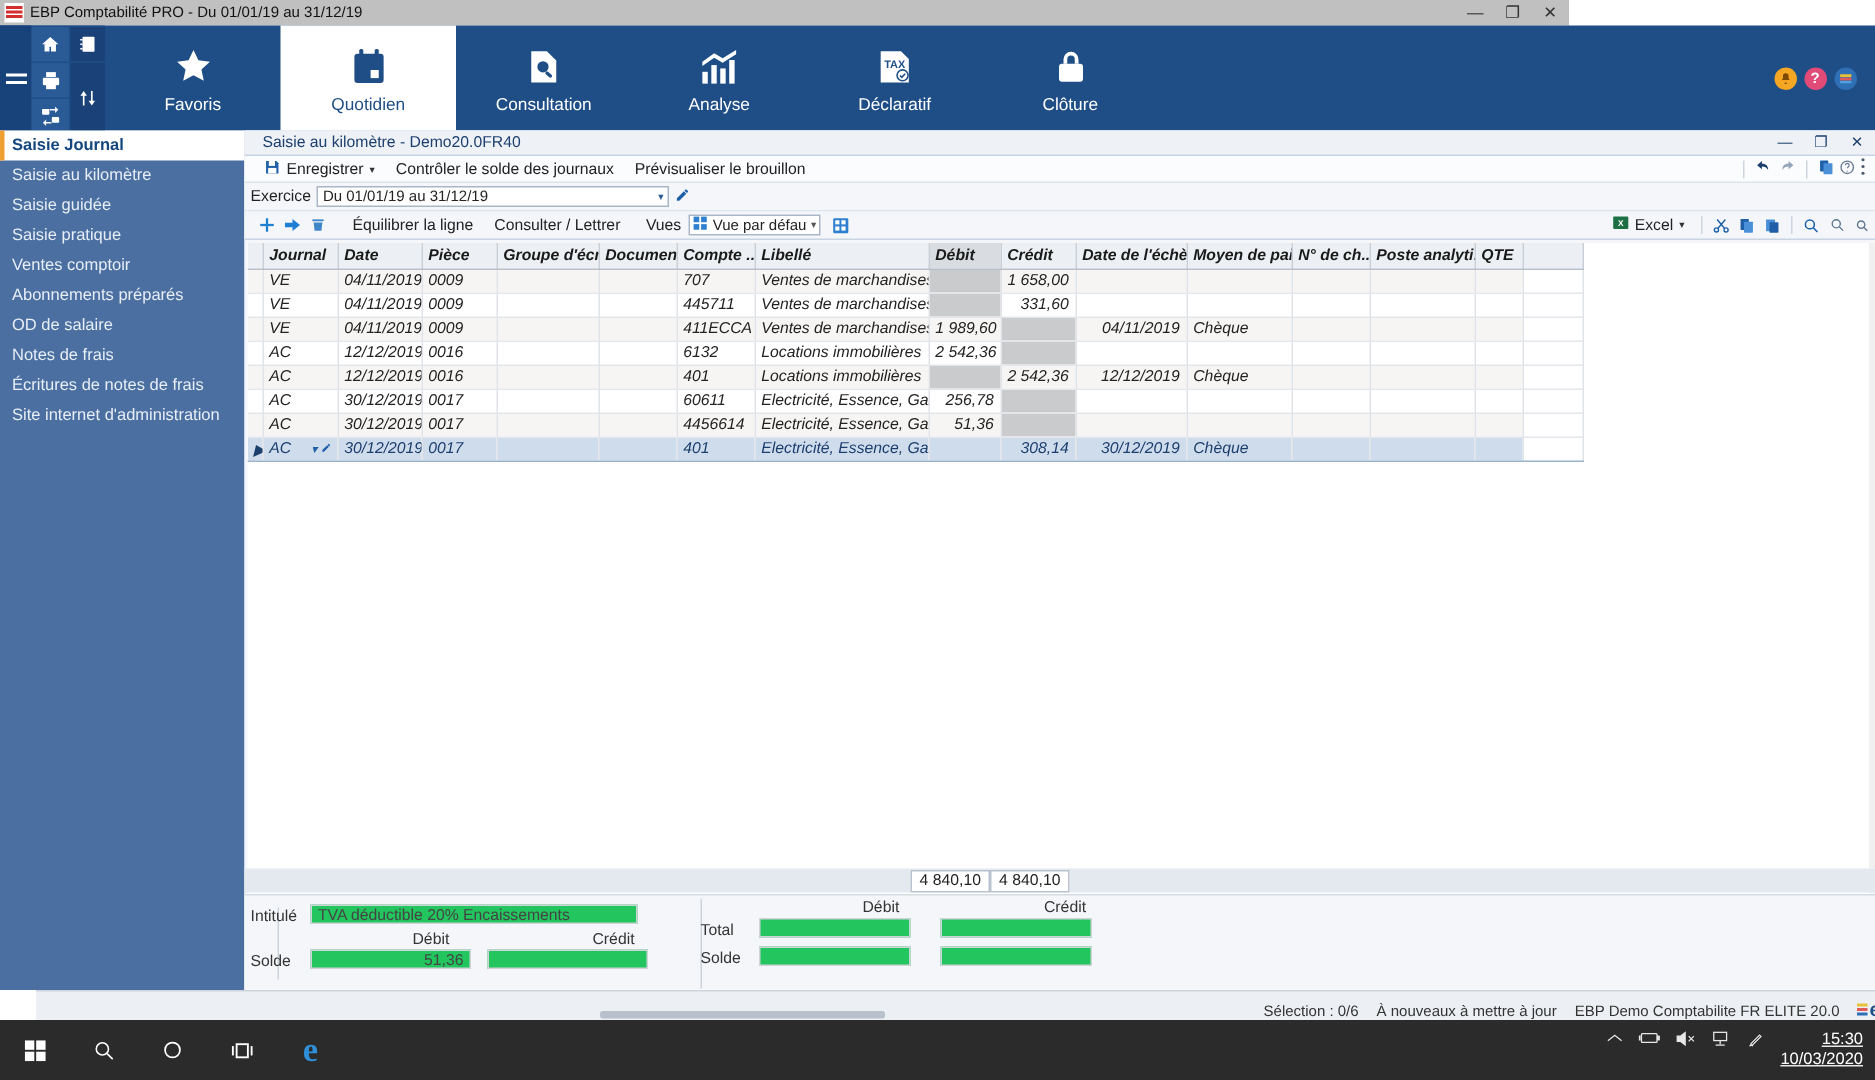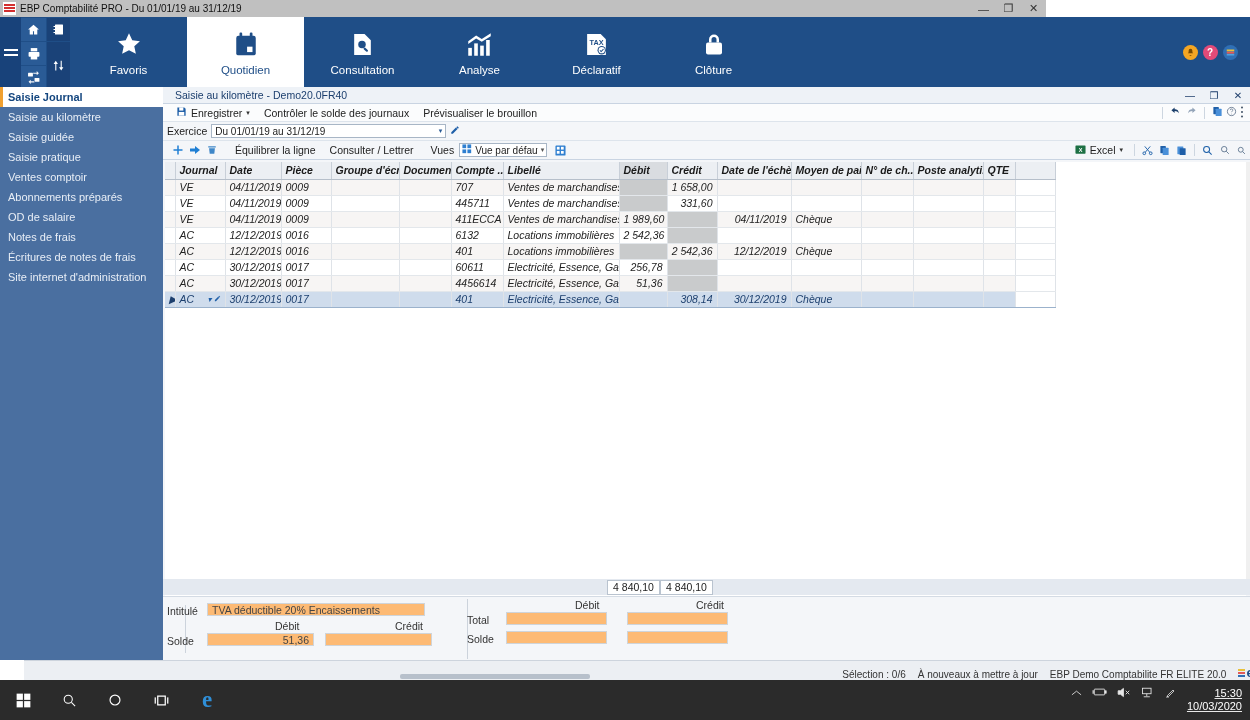--- a/index.html
+++ b/index.html
@@ -183,21 +183,21 @@
     font-size: 10.5px; color: #222;
   }
 
   
   .botpanel {
     position: absolute; left: 0; top: 509px; width: 1087px; height: 64px;
     background: #f4f6f9; border-top: 1px solid #d4dbe4;
   }
   .fld-label { font-size: 10.5px; color: #333; }
   .fld-box {
-    background: #fdba74; border: 1px solid #cfd4d9; height: 13px;
+    background: #22c55e; border: 1px solid #cfd4d9; height: 13px;
     display: flex; align-items: center; padding: 0 4px;
     font-size: 10.5px; color: #444;
   }
   .fld-box.r { justify-content: flex-end; }
   .colhdr { font-size: 10.5px; color: #333; }
   .vdiv { position: absolute; width: 1px; background: #ccd3dc; }
 
   
   .statusbar {
     position: absolute; left: 0; top: 660px; width: 1250px; height: 20px;

